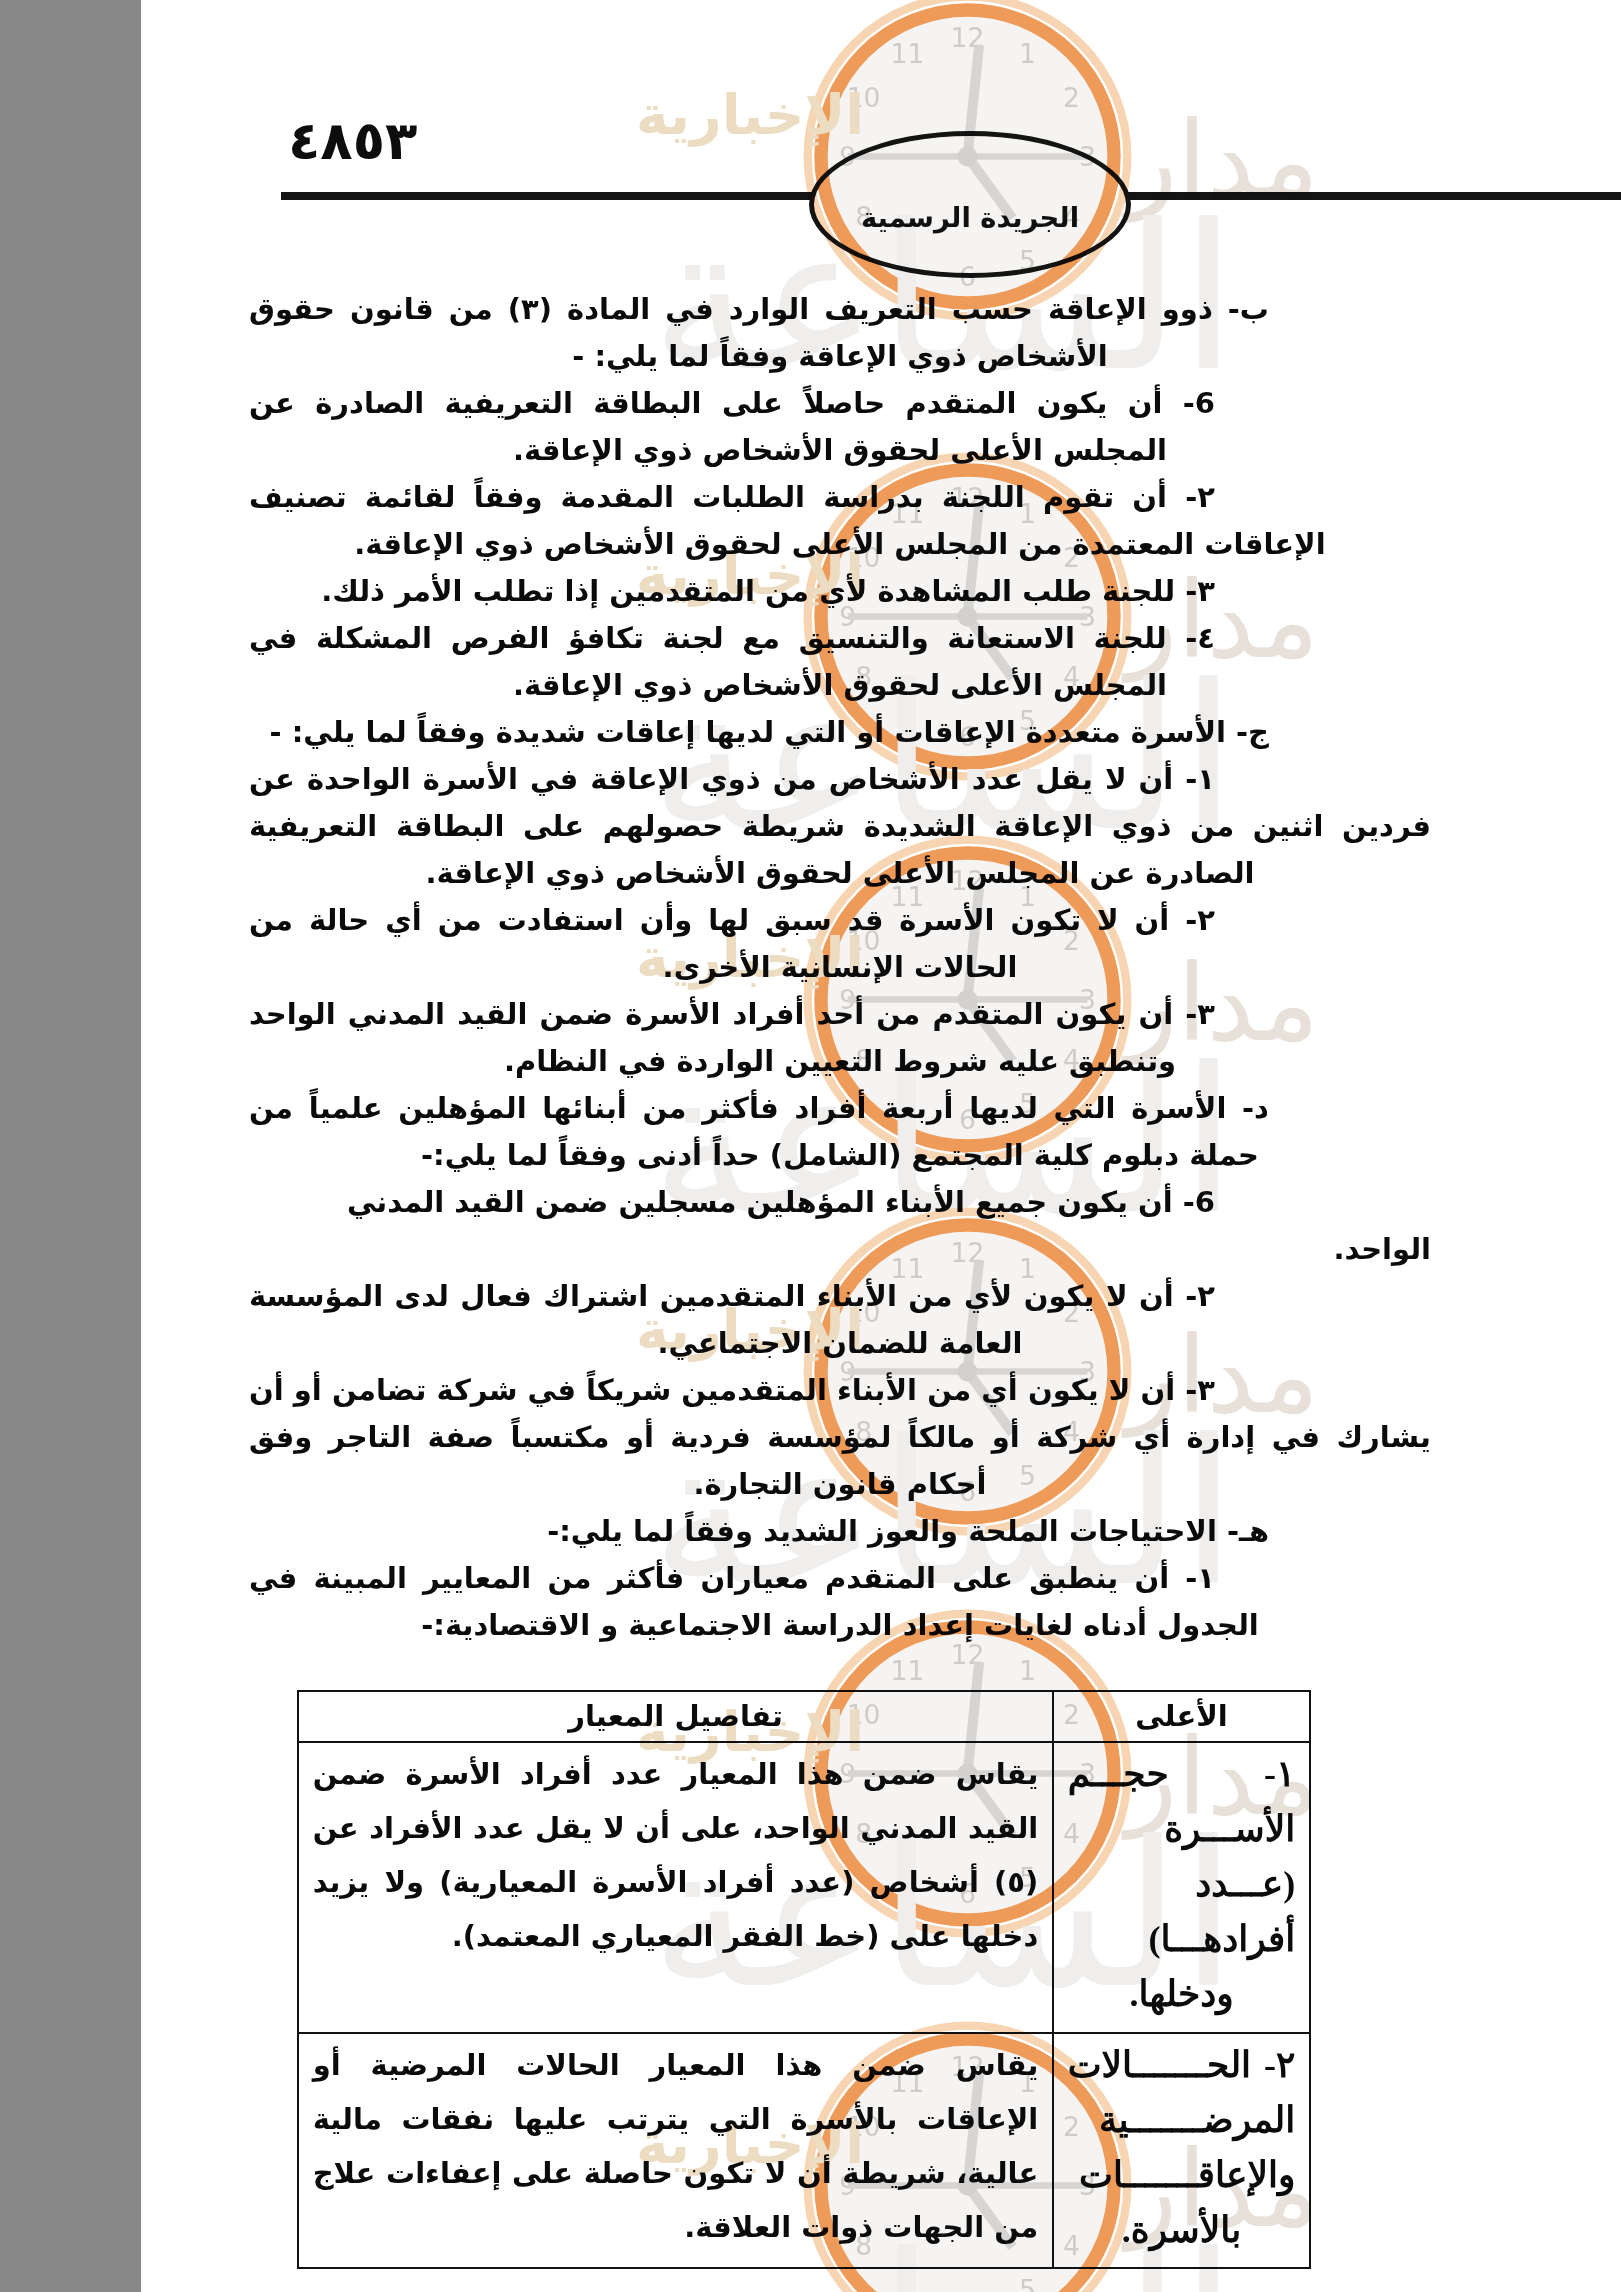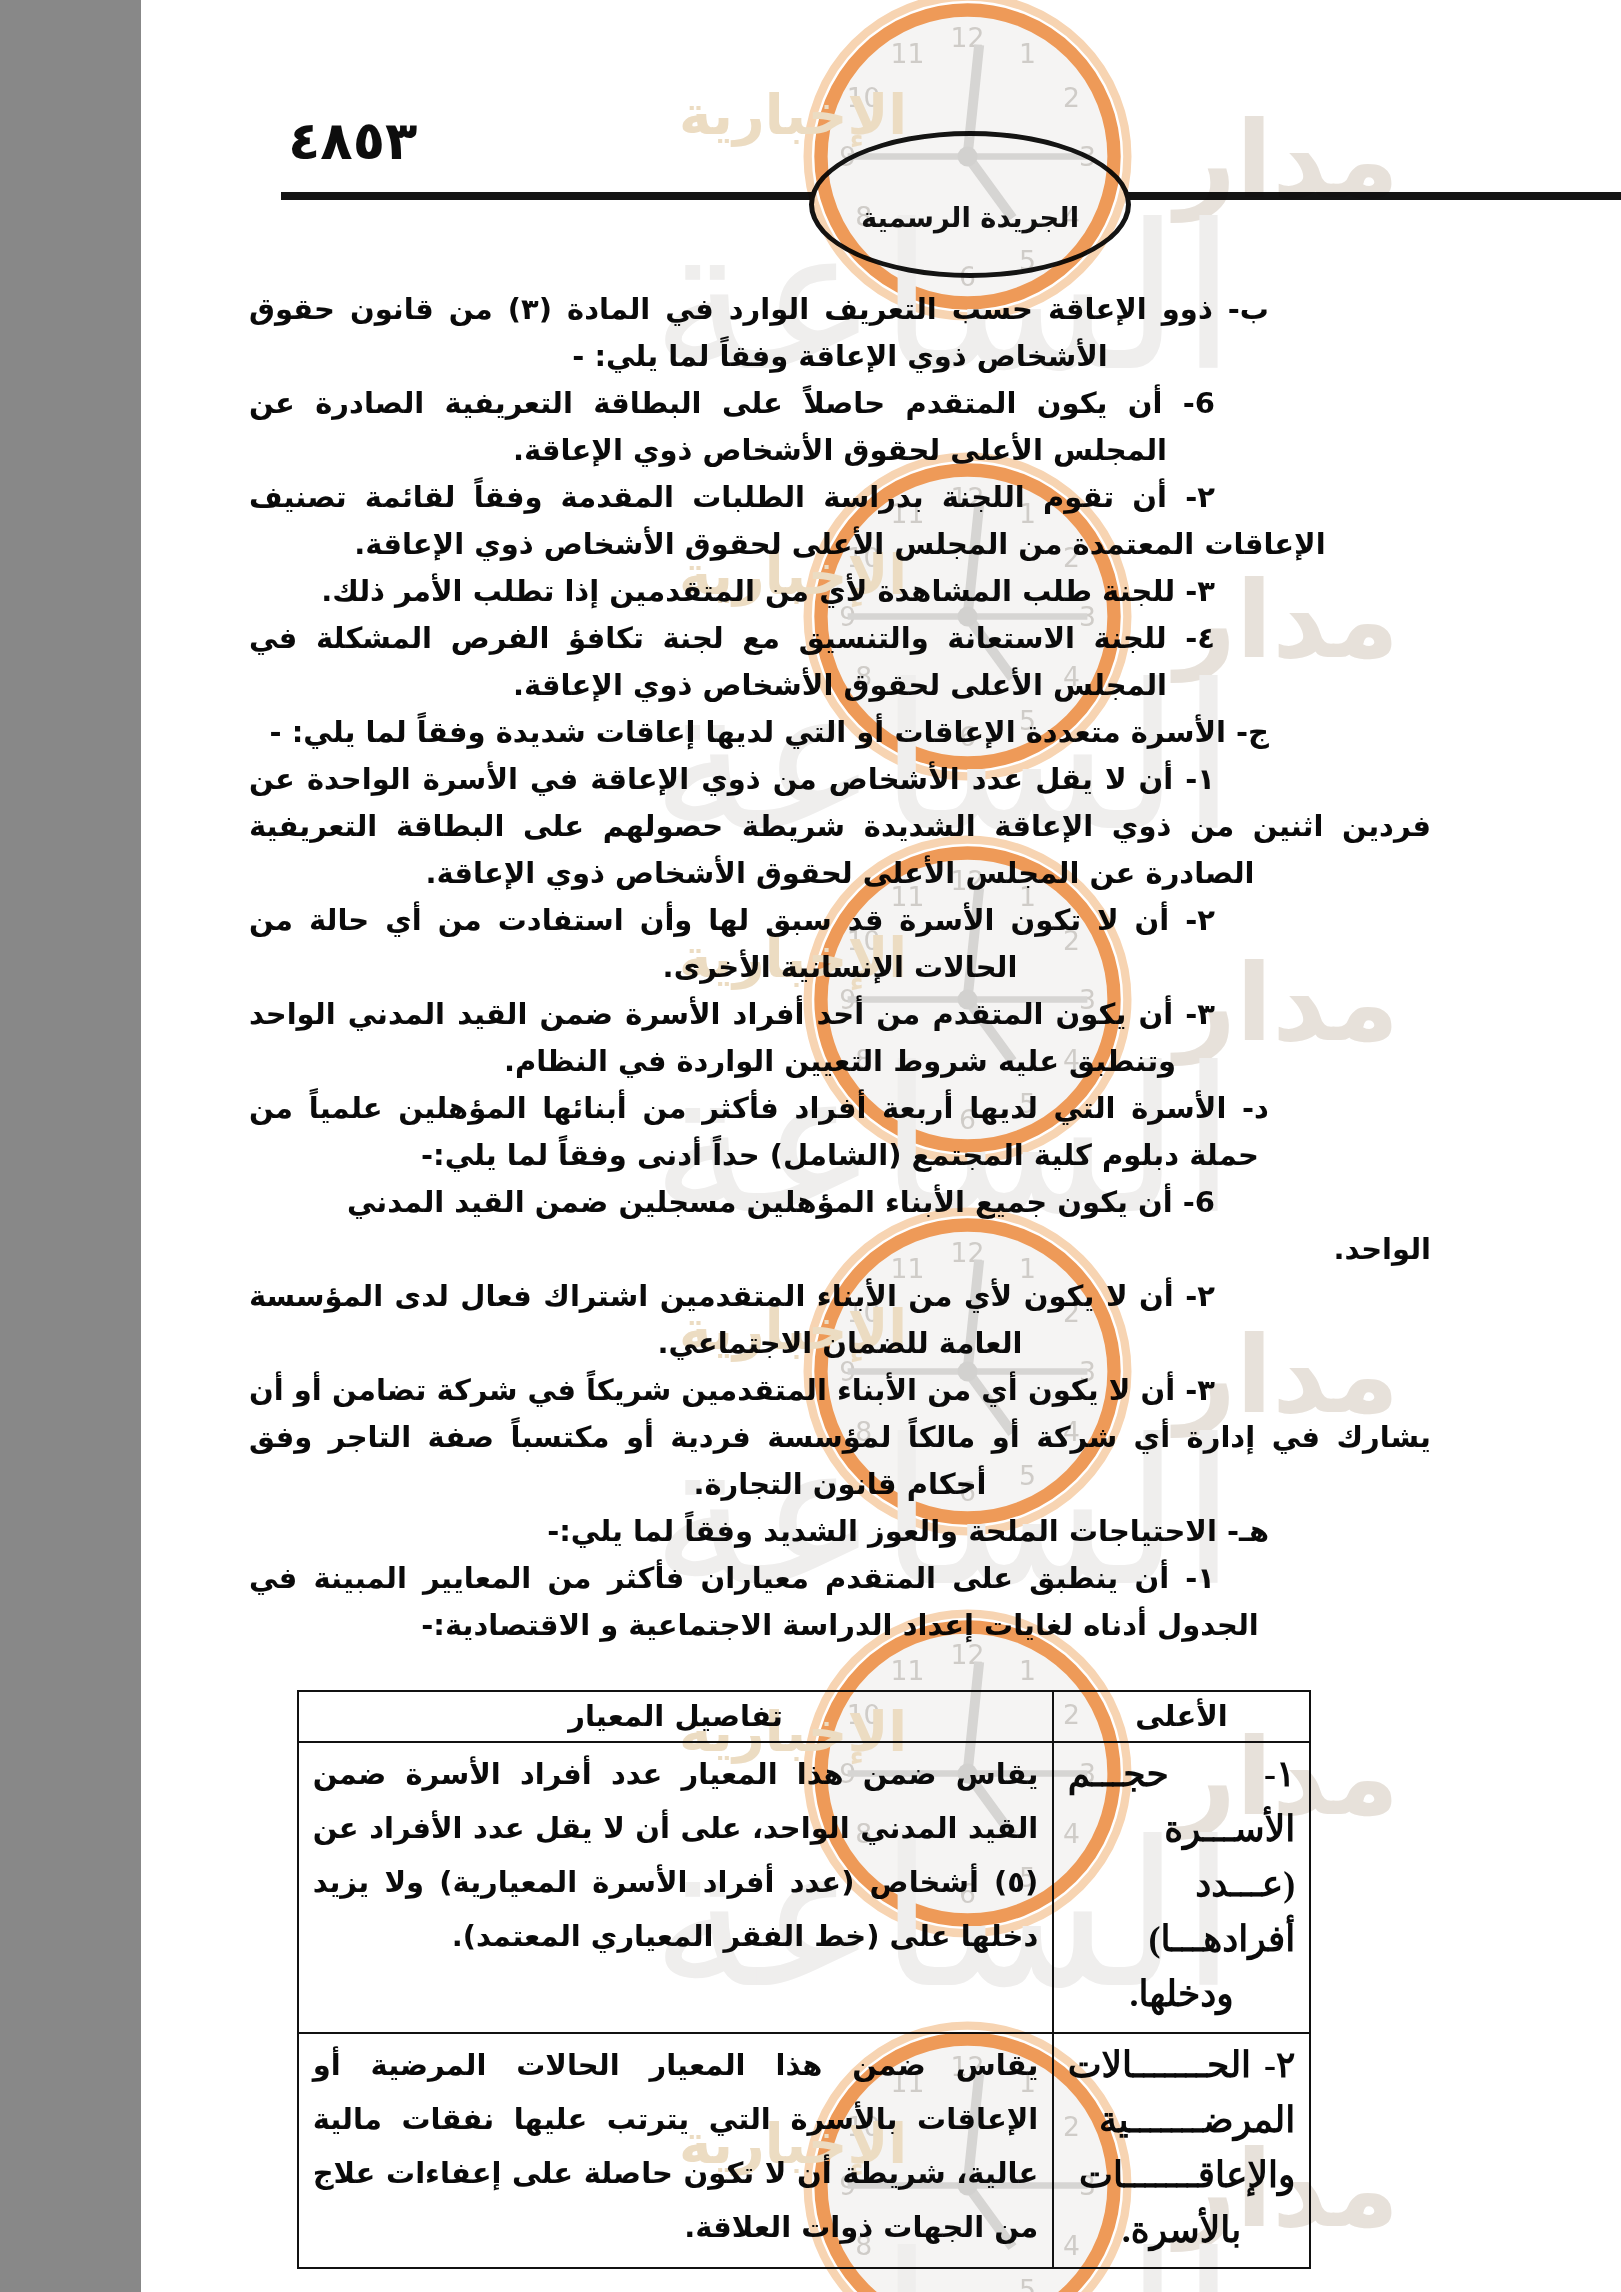--- a/index.html
+++ b/index.html
@@ -72,26 +72,26 @@
   }
   
   .wm-layer{
     position:absolute;inset:0;z-index:3;
     pointer-events:none;
     mix-blend-mode:multiply;
   }
   .wm-tile{position:absolute;left:0;width:100%;height:0;}
   .wm-clock{position:absolute;left:660px;top:-167px;width:333px;height:333px;}
   .wm-madar{
-    position:absolute;left:1034px;top:-49px;
-    font-size:106px;font-weight:bold;color:#e7e1da;line-height:1;
+    position:absolute;left:985px;top:-49px;
+    font-size:106px;font-weight:normal;color:#e7e1da;line-height:1;
   }
   .wm-akhbar{
     position:absolute;left:495px;top:-69px;
-    font-size:55px;font-weight:bold;color:#ecdcc2;line-height:1;margin-left:43px;
+    font-size:55px;font-weight:bold;color:#ecdcc2;line-height:1;
   }
   .wm-saa{
     position:absolute;left:510px;top:41px;
     font-size:201px;font-weight:normal;color:#efeeed;line-height:1;
   }
   #wm-nums text{
     font-family:"DejaVu Sans",sans-serif;
     font-size:16px;fill:#cfccc8;text-anchor:middle;
   }
 </style>

